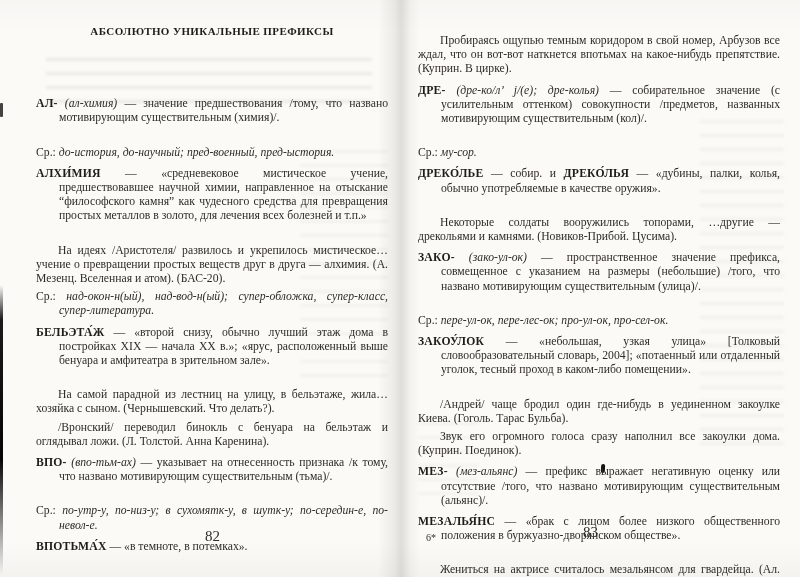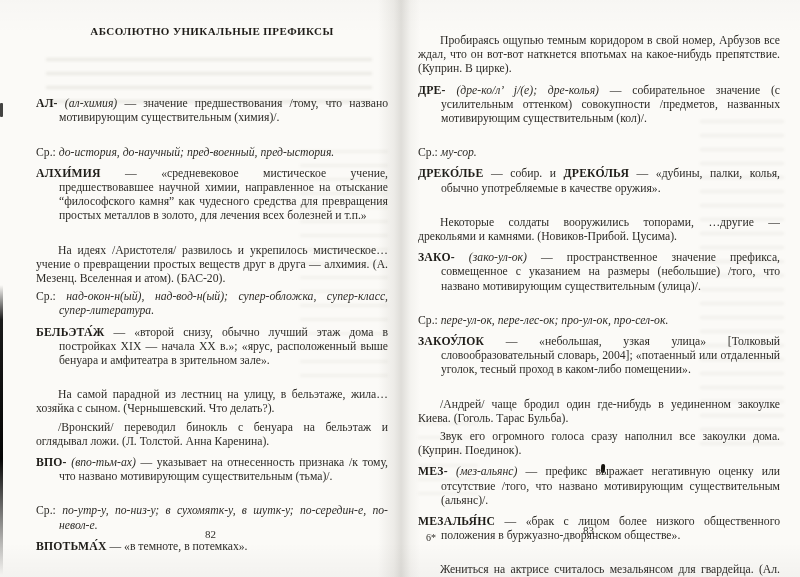--- a/index.html
+++ b/index.html
@@ -72,21 +72,21 @@
   p { margin: 0; }
   .entry, .defn { padding-left: 23px; text-indent: -23px; margin-top: 7px; }
   .cmp          { padding-left: 23px; text-indent: -23px; margin-top: 4px; }
   .quote        { text-indent: 22px; margin-top: 4px; }
   .entry + .cmp, .defn + .quote { margin-top: 20px; }
 
   .hw { font-weight: bold; color: #1f1d19; letter-spacing: .2px; }
   .morph, .cmp-items { font-style: italic; }
 
   .footer-num {
-    position: absolute; font-size: 11px; color: #2e2c28;
+    position: absolute; font-size: 15px; color: #2e2c28;
   }
   .pg-left  { left: 205px; top: 528px; }
   .pg-right { left: 583px; top: 524px; }
   .sig-mark { left: 426px; top: 532px; font-size: 10px; }
 </style>
 </head>
 <body>
 
 <div class="spread">
 

